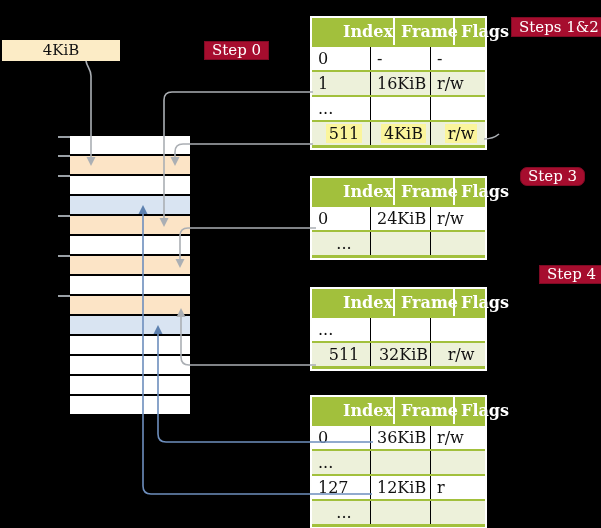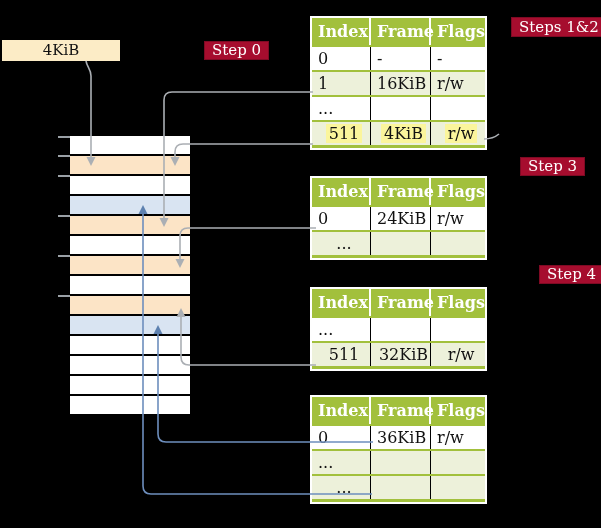--- a/index.html
+++ b/index.html
@@ -12,33 +12,33 @@
     position:absolute;left:2px;top:40px;width:118px;height:21px;
     background:#fcecc6;color:#111;font-size:15px;line-height:21px;text-align:center;
   }
   
   .badge{
     position:absolute;background:#a60d2e;border:1px solid #7f0a24;color:#fff;
     font-size:15px;line-height:17px;padding:0 7px;white-space:nowrap;
   }
   .badge.b0{left:204px;top:41px;}
   .badge.b12{left:511px;top:17px;line-height:18px;}
-  .badge.b3{left:520px;top:157px;}
+  .badge.b3{left:520px;top:167px;border-radius:7px;}
   .badge.b4{left:539px;top:265px;}
   
   .mem-row{position:absolute;left:70px;width:120px;height:18px;background:#fff;}
   .tick{position:absolute;left:58px;width:12px;height:2px;background:#9aa0a6;}
   
   .ptable{
     position:absolute;left:310px;width:173px;background:#a2c03c;
     border:2px solid #fff;border-bottom-width:2px;box-sizing:content-box;
   }
   .thead{display:flex;height:27px;background:#a2c03c;color:#fff;font-weight:bold;font-size:16px;}
   .th{line-height:27px;padding-left:6px;box-sizing:border-box;}
-  .th.c1{width:58px;}
+  .th.c1{width:58px;margin-left:25px;}
   .th.c2{width:60px;border-left:2px solid #fff;text-align:center;}
   .th.c3{flex:1;border-left:2px solid #fff;}
   .trow{display:flex;height:23px;border-top:2px solid #a2c03c;font-size:16px;color:#111;}
   .trow:last-child{border-bottom:3px solid #a2c03c;text-align:center;}
   .trow.shade{background:#edf1da;}
   .trow.plain{background:#ffffff;}
   .td{line-height:23px;padding-left:6px;box-sizing:border-box;white-space:nowrap;}
   .td.c1{width:58px;}
   .td.c2{width:60px;border-left:1px solid #000;}
   .td.c3{flex:1;border-left:1px solid #000;}
@@ -158,20 +158,25 @@
     <div class="trow plain">
       <div class="td c1">0</div>
       <div class="td c2">36KiB</div>
       <div class="td c3">r/w</div>
     </div>
     <div class="trow shade">
       <div class="td c1">...</div>
       <div class="td c2"></div>
       <div class="td c3"></div>
     </div>
+    <div class="trow plain">
+      <div class="td c1">127</div>
+      <div class="td c2">12KiB</div>
+      <div class="td c3">r</div>
+    </div>
     <div class="trow shade">
       <div class="td c1">...</div>
       <div class="td c2"></div>
       <div class="td c3"></div>
     </div>
   </div>
 
   <svg class="overlay" width="601" height="528" viewBox="0 0 601 528">
 
     <path class="gline" d="M 86,61 C 87,67 91,69 91,76 L 91,157"></path>

